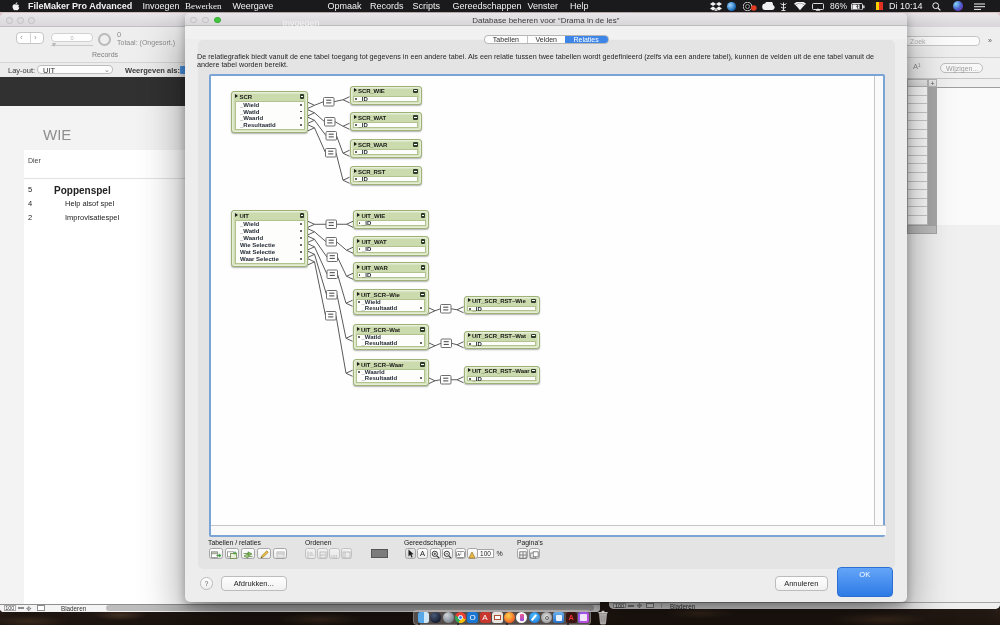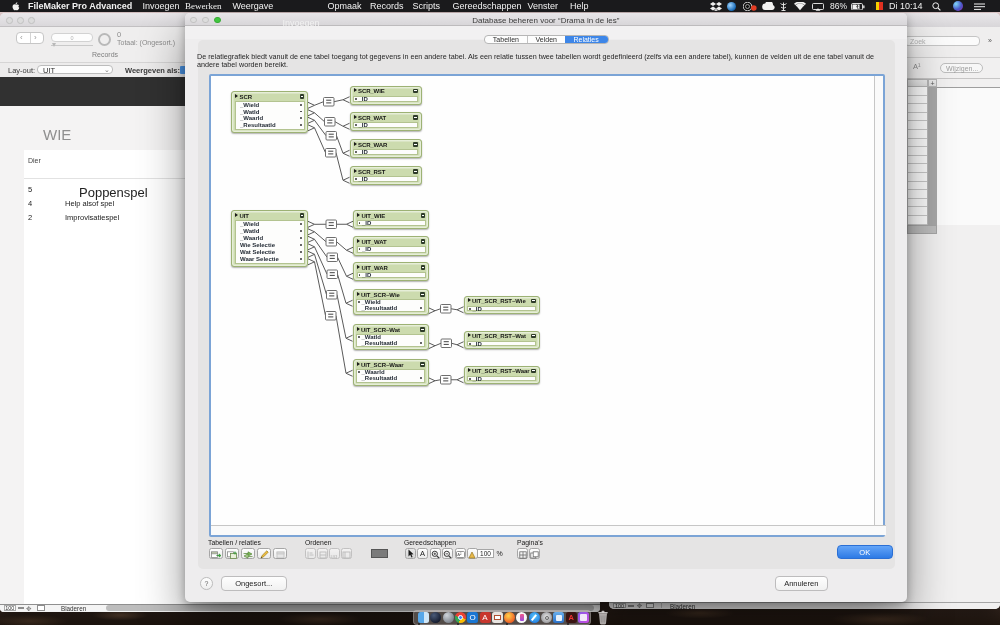--- a/index.html
+++ b/index.html
@@ -71,21 +71,21 @@
   <div class="abs" style="left:0;top:64px;width:600px;height:1px;background:#cecdcd;"></div>
 
   <div class="abs" style="left:0;top:64.3px;width:600px;height:28.5px;background:#313131;"></div>
 
   <div class="abs" style="left:0;top:92.8px;width:600px;height:498px;background:#f4f3f3;"></div>
   <div class="abs" style="left:23px;top:113px;font-size:15px;color:#8f8f8f;margin-left:20px;">WIE</div>
   <div class="abs" style="left:24px;top:137px;width:576px;height:454px;background:#fff;"></div>
   <div class="abs" style="left:28px;top:144px;font-size:7px;color:#454545;">Dier</div>
   <div class="abs" style="left:24px;top:165px;width:576px;height:1px;background:#e2e2e2;"></div>
   <div class="abs" style="left:28px;top:172px;font-size:7.5px;color:#222;">5</div>
-  <div class="abs" style="left:79px;top:172px;font-size:13px;color:#222;">Poppenspel</div>
+  <div class="abs" style="left:54px;top:172px;font-size:10px;color:#222;font-weight:bold;">Poppenspel</div>
   <div class="abs" style="left:28px;top:186px;font-size:7.5px;color:#222;">4</div>
   <div class="abs" style="left:65px;top:186px;font-size:7.5px;color:#222;">Help alsof spel</div>
   <div class="abs" style="left:28px;top:200px;font-size:7.5px;color:#222;">2</div>
   <div class="abs" style="left:65px;top:200px;font-size:7.5px;color:#222;">Improvisatiespel</div>
 
   <div class="abs" style="left:0;top:591px;width:600px;height:7.5px;background:#f4f4f4;border-top:1px solid #8f8f8f;"></div>
   <div class="abs" style="left:3.5px;top:591.8px;width:12.5px;height:5.8px;background:#fff;border:1px solid #ababab;font-size:5.5px;color:#333;text-align:center;line-height:5.2px;">100</div>
   <div class="abs" style="left:18px;top:594px;width:6px;height:1.5px;background:#8d8d8d;"></div>
   <div class="abs" style="left:26px;top:591.5px;font-size:6.5px;color:#777;">✥</div>
   <div class="abs" style="left:37px;top:592px;width:8px;height:5.5px;border:1px solid #8d8d8d;background:#fff;"></div>
@@ -409,23 +409,23 @@
           <rect x="0.8" y="0.8" width="6.4" height="6.4" fill="none" stroke="#6a6a6a" stroke-width="0.8"></rect>
           <path d="M4 0.8 v6.4 M0.8 4 h6.4" stroke="#6a6a6a" stroke-width="0.8"></path>
         </svg></div>
     <div class="tb tbs" style="left:344px;top:535px;"><svg width="9" height="8" viewBox="0 0 9 8" style="margin-top:1.5px">
           <rect x="0.8" y="2" width="5" height="5" fill="#fff" stroke="#6a6a6a" stroke-width="0.8"></rect>
           <rect x="3.2" y="0.8" width="5" height="5" fill="#fff" stroke="#6a6a6a" stroke-width="0.8"></rect>
         </svg></div>
   </div>
 
   <div class="abs" style="left:15px;top:563.8px;width:12.8px;height:12.8px;border-radius:50%;background:linear-gradient(#fefefe,#eee);border:1px solid #bcbcbc;font-size:7px;color:#666;text-align:center;line-height:12.5px;">?</div>
-  <div class="abs" style="left:35.5px;top:562.5px;width:66.5px;height:15.2px;background:linear-gradient(#fefefe,#f1f1f1);border:1px solid #bdbcbd;border-radius:4px;font-size:7.5px;color:#222;text-align:center;line-height:14.5px;">Ongesort...</div>
+  <div class="abs" style="left:35.5px;top:562.5px;width:66.5px;height:15.2px;background:linear-gradient(#fefefe,#f1f1f1);border:1px solid #bdbcbd;border-radius:4px;font-size:7.5px;color:#222;text-align:center;line-height:14.5px;">Afdrukken...</div>
   <div class="abs" style="left:589.5px;top:562.5px;width:53.5px;height:15.2px;background:linear-gradient(#fefefe,#f1f1f1);border:1px solid #bdbcbd;border-radius:4px;font-size:7.5px;color:#222;text-align:center;line-height:14.5px;">Annuleren</div>
-  <div class="abs" style="left:651.5px;top:532px;width:56.5px;height:14px;background:linear-gradient(#64a5f8,#2d7ae5);border:1px solid #2b6fd4;border-radius:4px;font-size:7.5px;color:#fff;text-align:center;line-height:14.5px;">OK</div>
+  <div class="abs" style="left:651.5px;top:554px;width:56.5px;height:30px;background:linear-gradient(#64a5f8,#2d7ae5);border:1px solid #2b6fd4;border-radius:4px;font-size:7.5px;color:#fff;text-align:center;line-height:14.5px;">OK</div>
 </div>
 
 <div class="abs" id="menubar" style="left:0;top:0;width:1000px;height:12px;background:#1a1a1c;color:#f1f1f1;font-size:9px;">
   <svg class="abs" style="left:11px;top:1.5px" width="9" height="9" viewBox="0 0 9 9">
       <path fill="#f1f1f1" d="M6.3 0.2c0.1 0.5-0.1 1-0.4 1.4C5.6 2 5.1 2.3 4.6 2.2 4.5 1.7 4.7 1.2 5 0.9 5.3 0.5 5.9 0.2 6.3 0.2zM6.5 2.4c0.6 0 1.2 0.3 1.6 0.9 -0.9 0.6-0.8 1.9 0.2 2.4 -0.2 0.6-0.5 1.2-0.9 1.7C7 7.9 6.7 8.2 6.2 8.2 5.7 8.2 5.5 7.9 4.9 7.9 4.3 7.9 4.1 8.2 3.6 8.2 3.1 8.2 2.8 7.8 2.4 7.3 1.5 6 1.3 4.3 1.9 3.3 2.3 2.7 2.9 2.3 3.6 2.3c0.5 0 1 0.3 1.3 0.3 0.3 0 0.9-0.3 1.6-0.2z"></path>
     </svg>
   <span class="abs" style="left:28px;top:1px;font-weight:bold;">FileMaker Pro Advanced</span>
   <span class="abs" style="left:142.5px;top:1px;">Invoegen</span>
   <span class="abs" style="left:185px;top:1px;font-family:Liberation Serif, serif;">Bewerken</span>
   <span class="abs" style="left:232.5px;top:1px;">Weergave</span>

